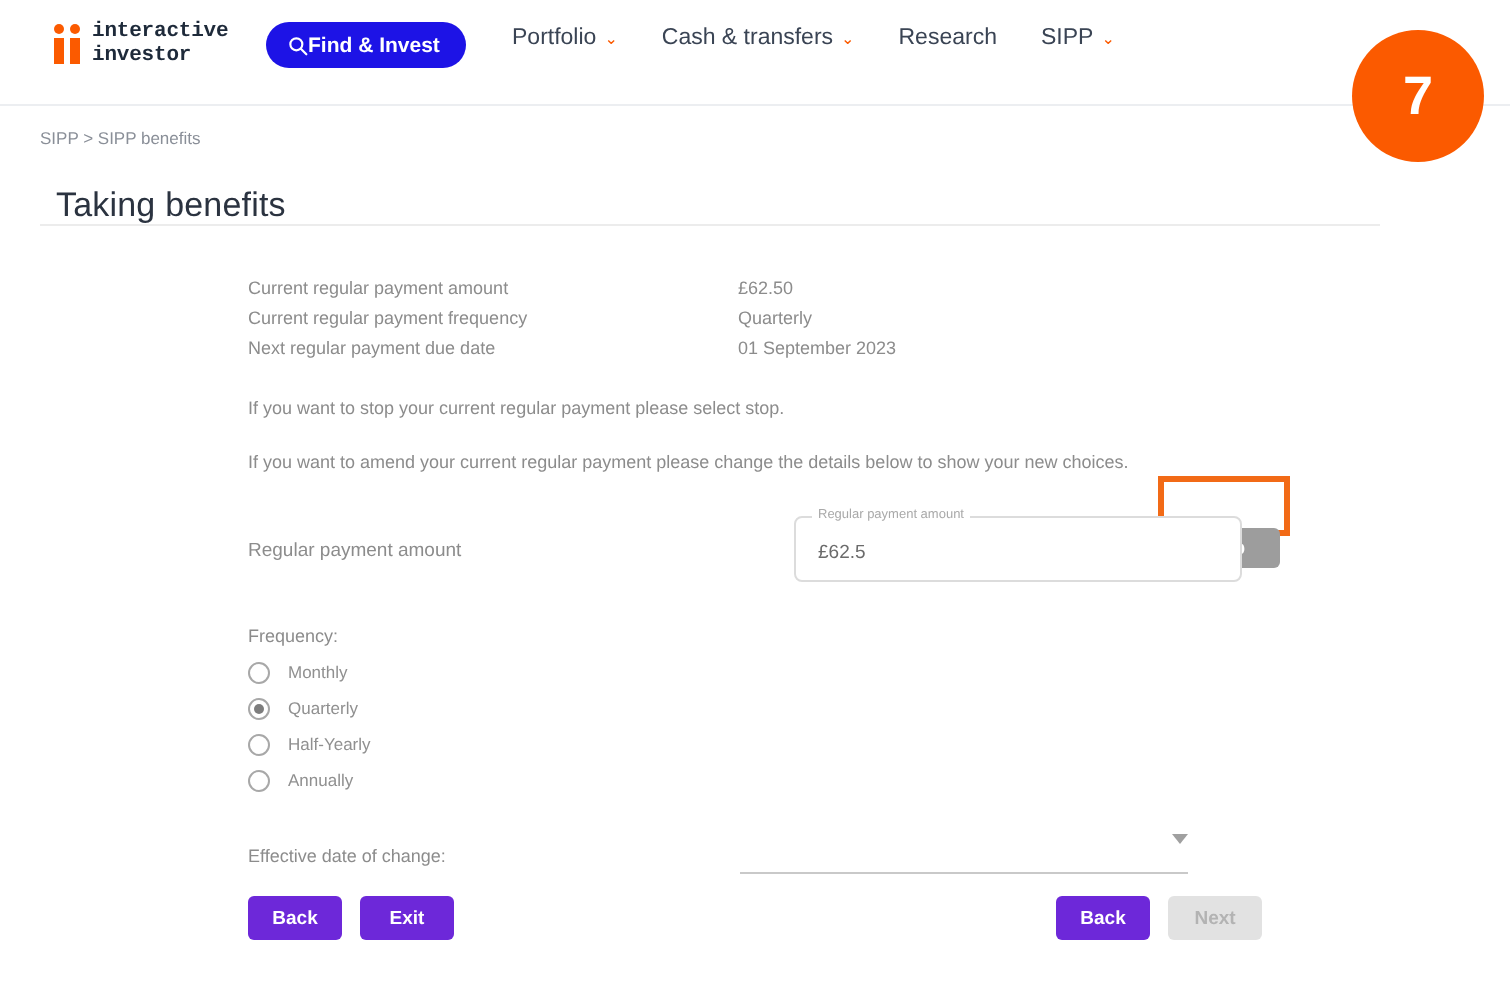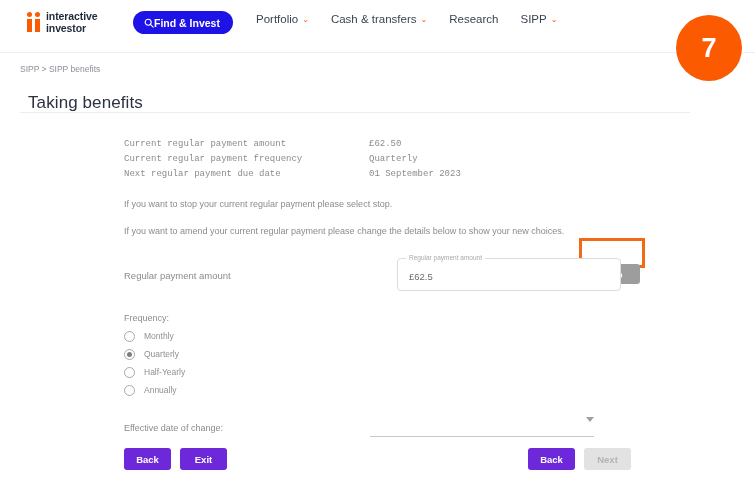--- a/index.html
+++ b/index.html
@@ -53,20 +53,21 @@
   .logo-i .bar {
     width: 5px; height: 13px;
     background: #fb5a00;
   }
   .logo-text {
     font-size: 10.5px;
     line-height: 10.5px;
     font-weight: bold;
     color: #1e2a3a;
     letter-spacing: -0.1px;
+    font-family: Liberation Mono, monospace;
   }
   .logo-text div:last-child { margin-top: 1px; }
 
   .find-invest {
     position: absolute;
     left: 133px; top: 11px;
     height: 23px;
     padding: 0 13px 0 11px;
     background: #1d13e6;
     border: none;
@@ -153,21 +154,20 @@
     line-height: 14px;
     color: #8c8c8c;
     width: 490px;
     margin: 0;
   }
 
   .detail-table {
     margin-top: 16px;
     font-size: 9px;
     color: #8c8c8c;
-    font-family: Liberation Mono, monospace;
   }
   .detail-row {
     display: flex;
     height: 15px;
     align-items: center;
   }
   .detail-label { width: 245px; }
   .detail-value { }
 
   .note {

